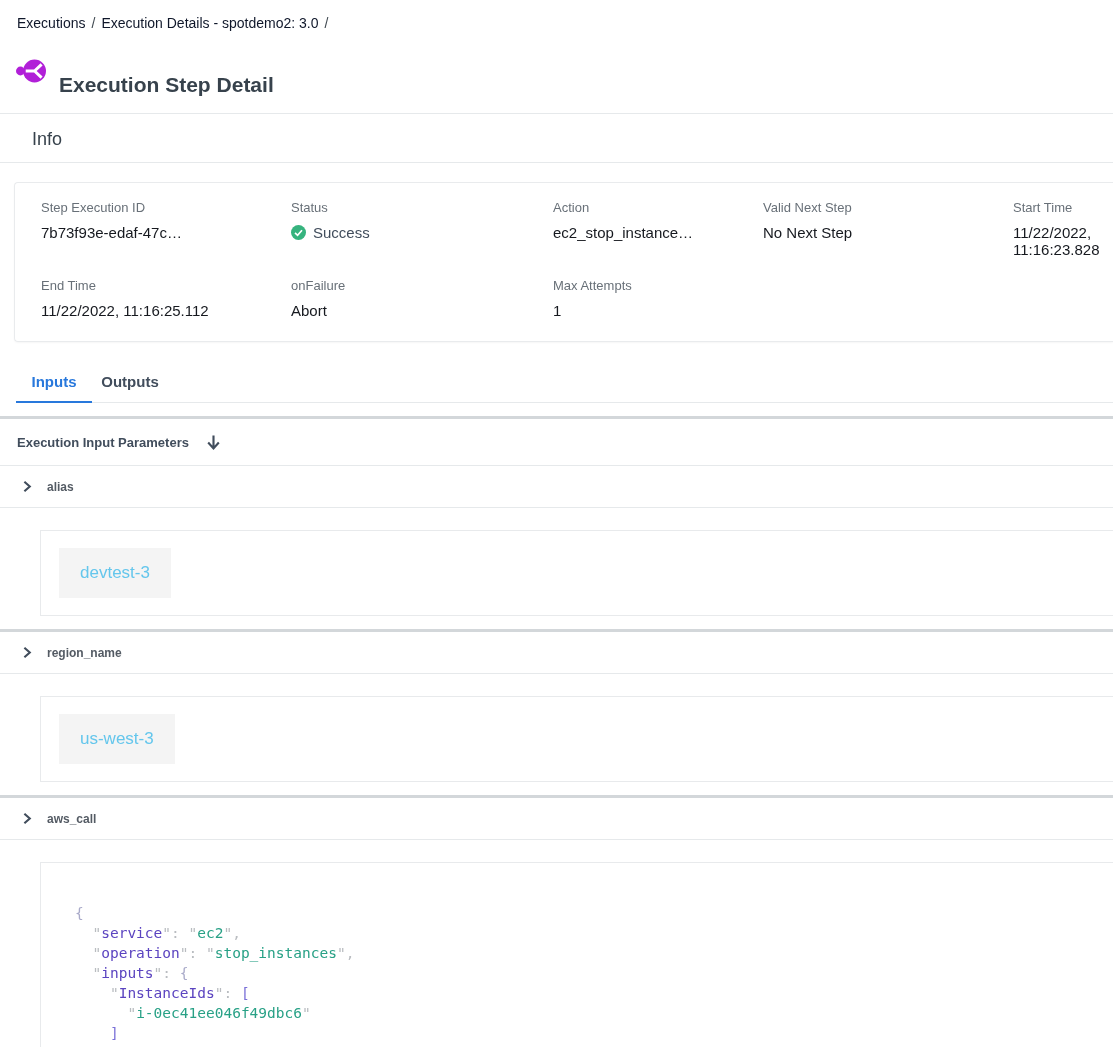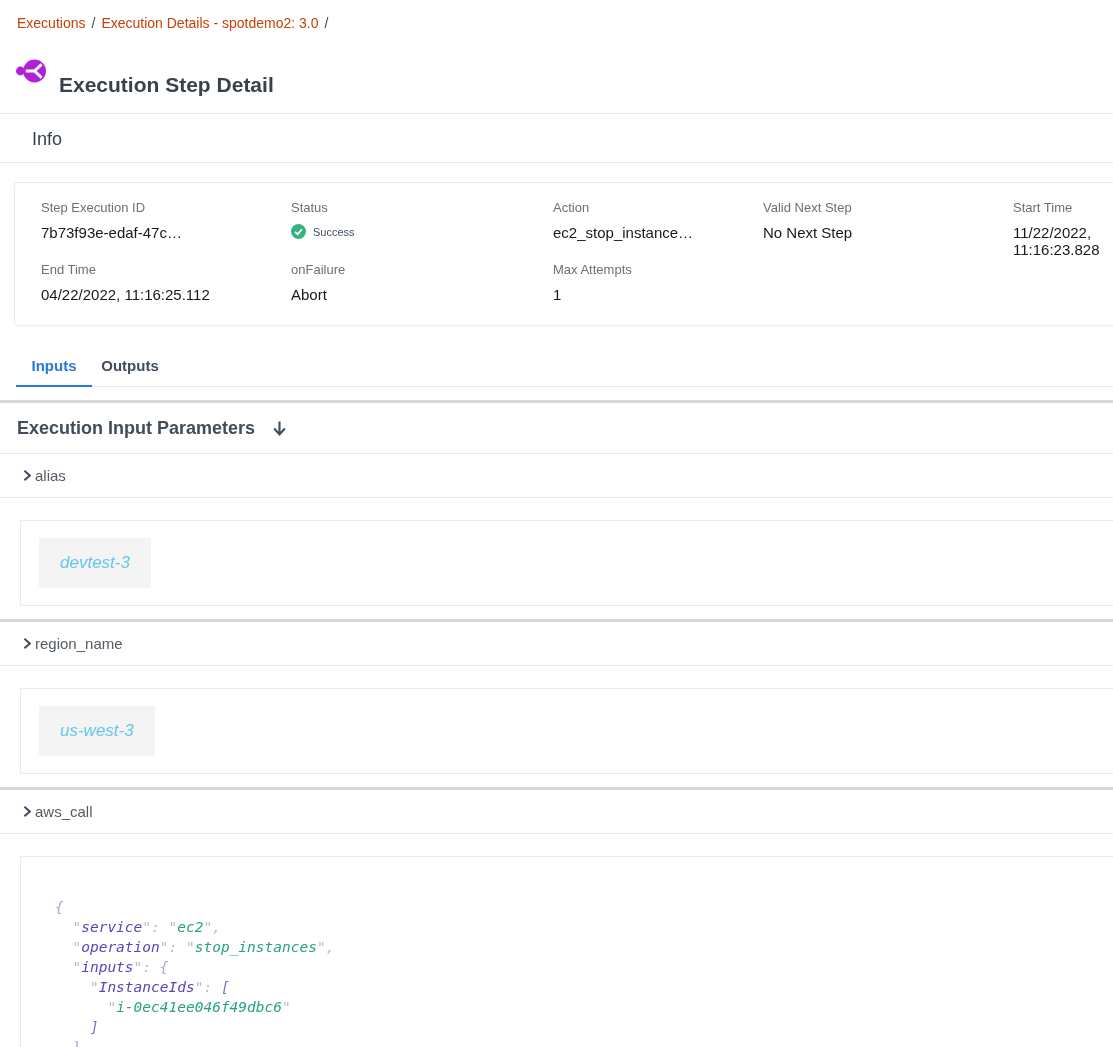--- a/index.html
+++ b/index.html
@@ -1,21 +1,21 @@
 <!DOCTYPE html>
 <html><head>
 <meta charset="utf-8">
 <style>
   * { box-sizing: border-box; margin: 0; padding: 0; }
   html, body { width: 1113px; height: 1047px; overflow: hidden; background: #fff; }
   body { font-family: "Liberation Sans", sans-serif; color: #414d5c; }
 
   
   .breadcrumb { padding: 15px 0 0 17px; font-size: 14px; color: #3f4850; }
-  .breadcrumb a { color: #c2410c; text-decoration: none; }
+  .breadcrumb a { color: #0f172a; text-decoration: none; }
   .breadcrumb .sep { color: #3f4850; margin: 0 6px; }
 
   
   .title-row { display: flex; align-items: center; margin: 14px 0 0 16px; }
   .logo { width: 30px; height: 30px; margin-right: 13px; flex: 0 0 auto; }
   .h-title { font-size: 21px; font-weight: 700; color: #37424c; margin-top: 28px; }
   .h-sub { font-size: 21px; font-weight: 400; color: #4e5a66; margin-left: 8px; }
 
   .divider { border: none; border-top: 1px solid #e6e9eb; }
   .div-1 { margin-top: 16px; }
@@ -26,50 +26,49 @@
 
   .info-card {
     margin: 19px 0 0 14px;
     border: 1px solid #e9ebed;
     border-right: none;
     border-radius: 4px 0 0 4px;
     box-shadow: 0 1px 2px rgba(0,0,0,0.04);
     padding: 17px 0 22px 26px;
     display: grid;
     grid-template-columns: 250px 262px 210px 250px 1fr;
-    row-gap: 4px;
+    row-gap: 20px;
   }
   .field-label { font-size: 13px; color: #687078; margin-bottom: 9px; }
   .field-value { font-size: 15px; font-weight: 400; color: #16191f; }
   .field-value a { color: #2878dc; text-decoration: none; }
-  .status-value { display: flex; align-items: center; font-size: 11px; font-weight: 400; color: #414d5c; }
+  .status-value { display: flex; align-items: center; font-size: 15px; font-weight: 400; color: #414d5c; }
   .status-value svg { margin-right: 7px; }
 
   
   .tabs { display: flex; margin: 25px 0 0 16px; border-bottom: 1px solid #e6e9eb; }
   .tab { font-size: 15px; font-weight: 600; color: #414d5c; padding: 6px 0 11px 0; width: 76px; text-align: center; cursor: pointer; }
   .tab.active { color: #2878dc; border-bottom: 2px solid #2878dc; margin-bottom: -1px; }
   .tabs-gap { height: 13px; }
 
   
-  .eip-header { display: flex; align-items: center; padding: 15px 0 14px 17px; font-size: 18px; font-weight: 700; color: #414d5c; }
+  .eip-header { display: flex; align-items: center; padding: 15px 0 14px 17px; font-size: 13px; font-weight: 700; color: #414d5c; }
   .eip-header svg { margin-left: 16px; }
 
   
   .sec-header { display: flex; align-items: center; padding: 13px 0 13px 20px; cursor: pointer; }
   .sec-header svg { flex: 0 0 auto; }
-  .sec-label { font-size: 15px; color: #545b64; margin-left: 1px; }
+  .sec-label { font-size: 12px; color: #545b64; margin-left: 13px; font-weight: bold; }
 
   .panel {
-    margin: 22px 0 13px 20px;
+    margin: 22px 0 13px 40px;
     border: 1px solid #e8eaec;
     border-right: none;
     background: #fff;
     padding: 17px 0 17px 18px;
-    font-style: italic;
   }
   .badge {
     display: inline-block;
     background: #f4f4f4;
     color: #64c6ec;
     font-size: 17px;
     padding: 15px 21px;
   }
 
   
@@ -125,21 +124,21 @@
   <div>
     <div class="field-label">Valid Next Step</div>
     <div class="field-value">No Next Step</div>
   </div>
   <div>
     <div class="field-label">Start Time</div>
     <div class="field-value">11/22/2022, 11:16:23.828</div>
   </div>
   <div>
     <div class="field-label">End Time</div>
-    <div class="field-value">04/22/2022, 11:16:25.112</div>
+    <div class="field-value">11/22/2022, 11:16:25.112</div>
   </div>
   <div>
     <div class="field-label">onFailure</div>
     <div class="field-value">Abort</div>
   </div>
   <div>
     <div class="field-label">Max Attempts</div>
     <div class="field-value">1</div>
   </div>
 </div>

